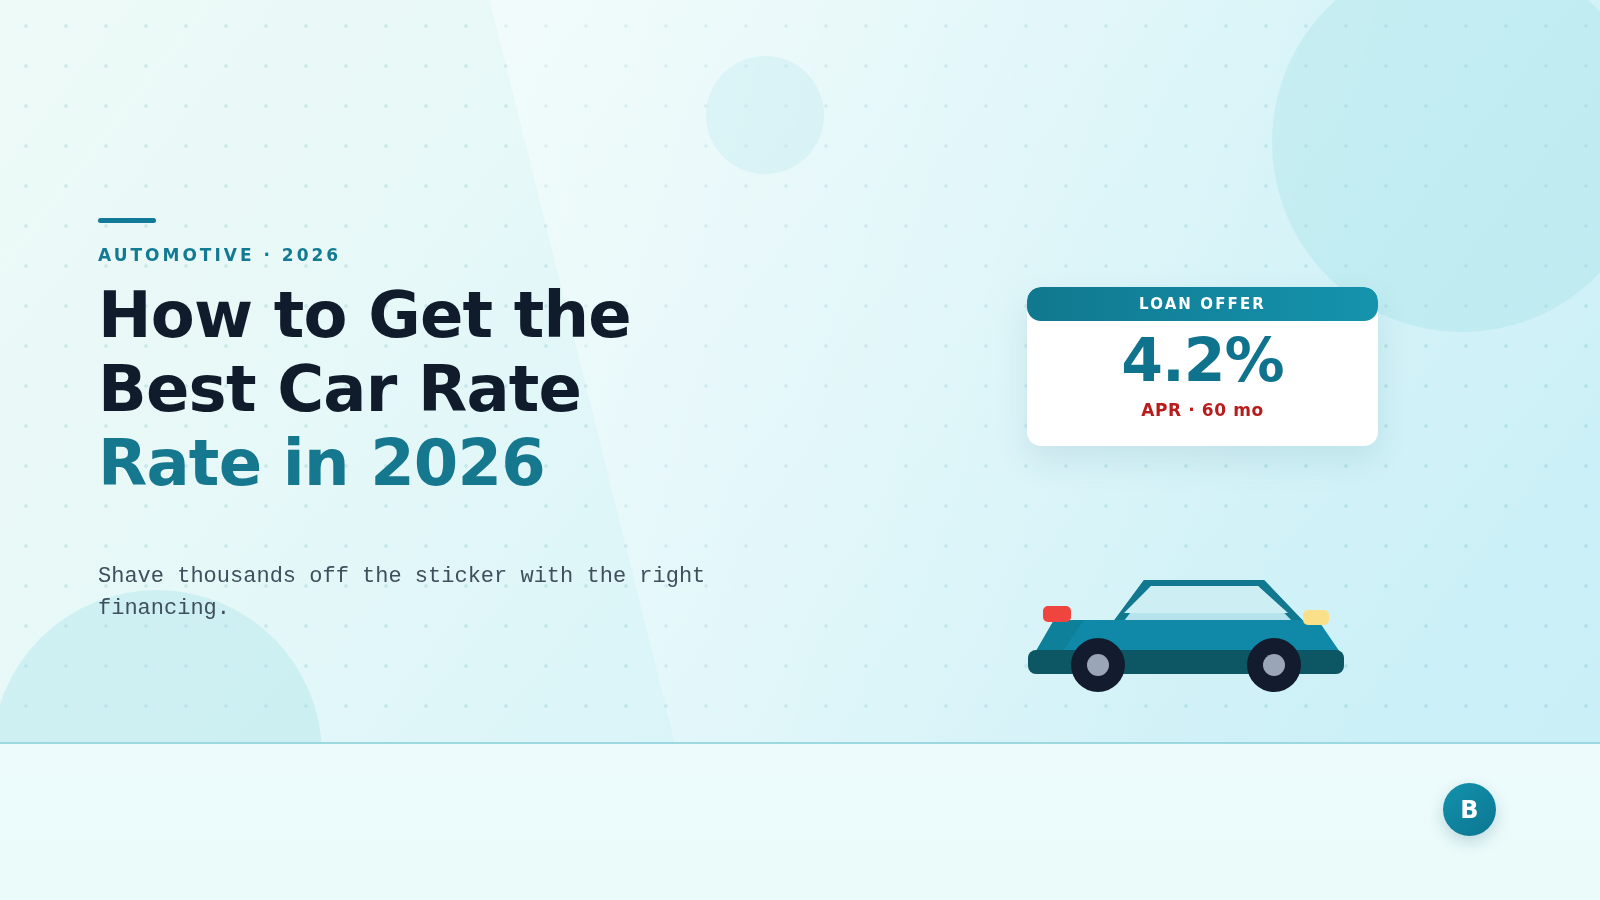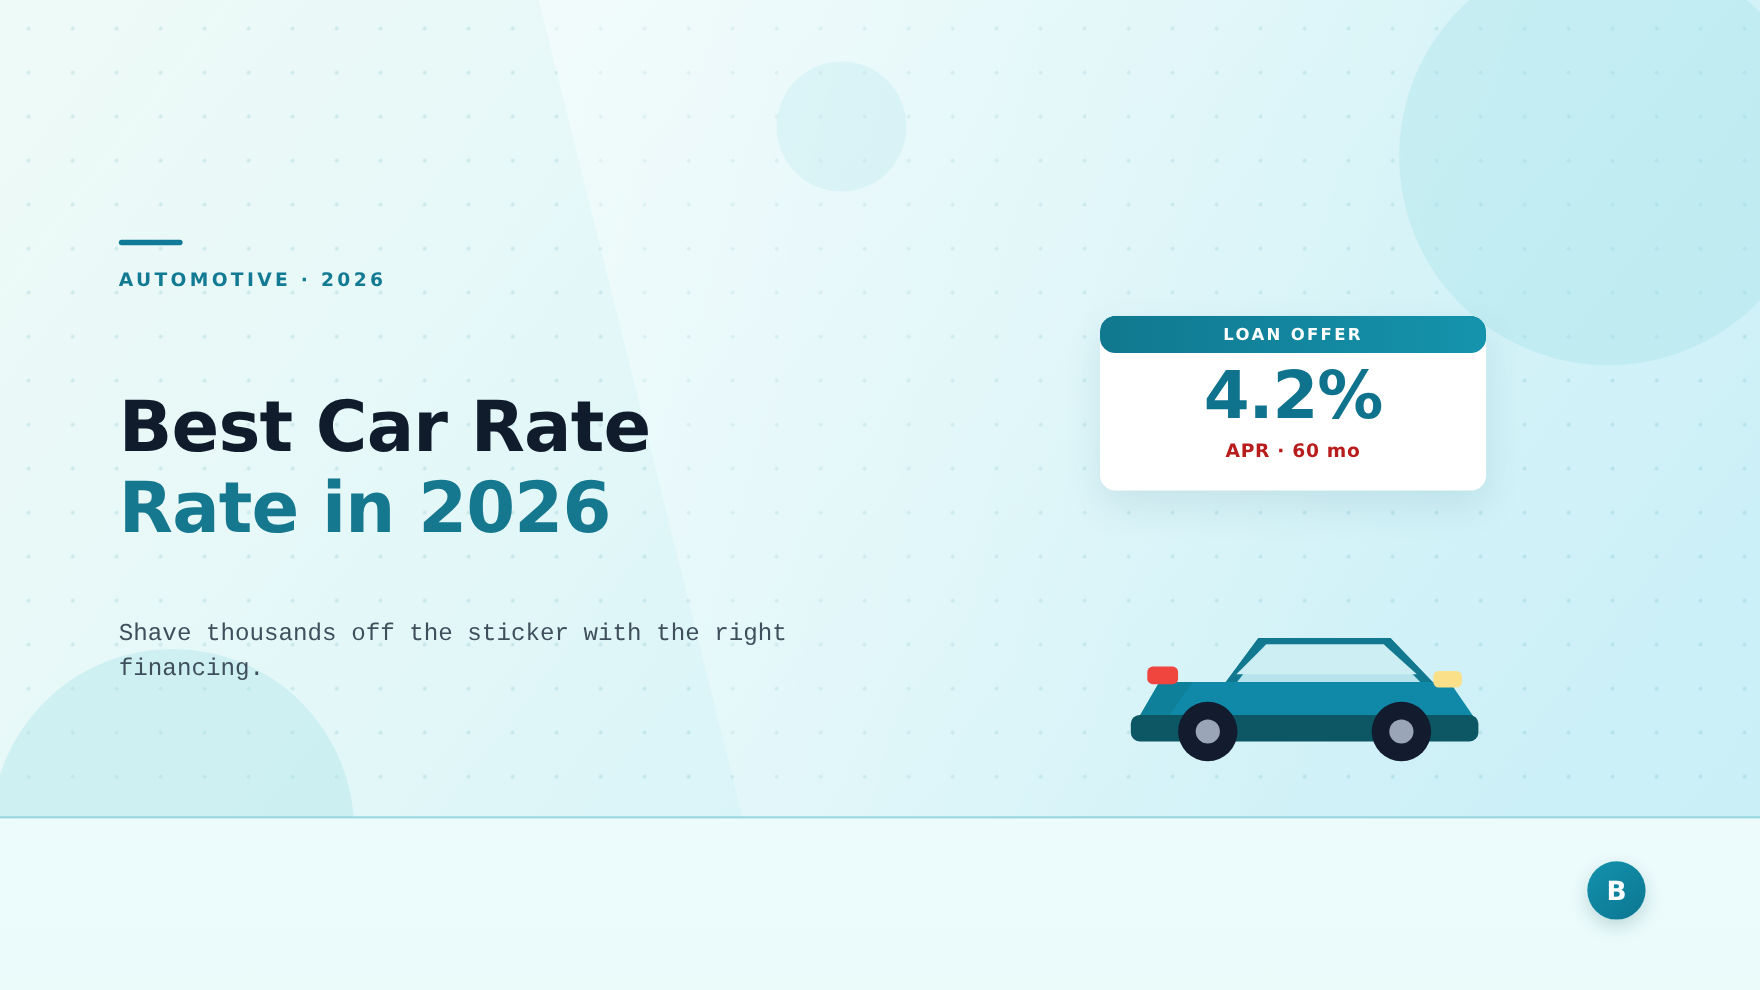--- a/index.html
+++ b/index.html
@@ -75,21 +75,21 @@
     left: 0; right: 0;
     top: 742px;
     height: 1.5px;
     background: #8fd2dc;
     opacity: 0.85;
   }
 
   
   .copy {
     position: absolute;
-    left: 108px;
+    left: 98px;
     top: 218px;
     width: 700px;
   }
   .accent-bar {
     width: 58px;
     height: 5px;
     border-radius: 3px;
     background: #117a99;
     margin-bottom: 22px;
   }
@@ -118,21 +118,21 @@
     font-size: 22px;
     line-height: 1.45;
     font-weight: 400;
     color: #3f4f5c;
     font-family: Liberation Mono, monospace;
   }
 
   
   .offer-card {
     position: absolute;
-    left: 1000px;
+    left: 1027px;
     top: 287px;
     width: 351px;
     border-radius: 14px;
     background: #ffffff;
     box-shadow: 0 14px 34px rgba(16,86,106,0.10);
     overflow: hidden;
   }
   .offer-band {
     height: 34px;
     display: flex;
@@ -209,20 +209,21 @@
   <div class="blob blob-br"></div>
   <div class="sheen"></div>
 
   <div class="footer-band"></div>
   <div class="divider"></div>
 
   <div class="copy">
     <div class="accent-bar"></div>
     <div class="eyebrow">AUTOMOTIVE · 2026</div>
     <h1 class="headline">
+      <span>How to Get the</span>
       <br>
       <span>Best Car Rate</span>
       <span class="hl-accent">Rate in 2026</span>
     </h1>
     <p class="subhead">Shave thousands off the sticker with the right financing.</p>
   </div>
 
   <div class="offer-card">
     <div class="offer-band">
       <span class="offer-band-label">LOAN OFFER</span>

